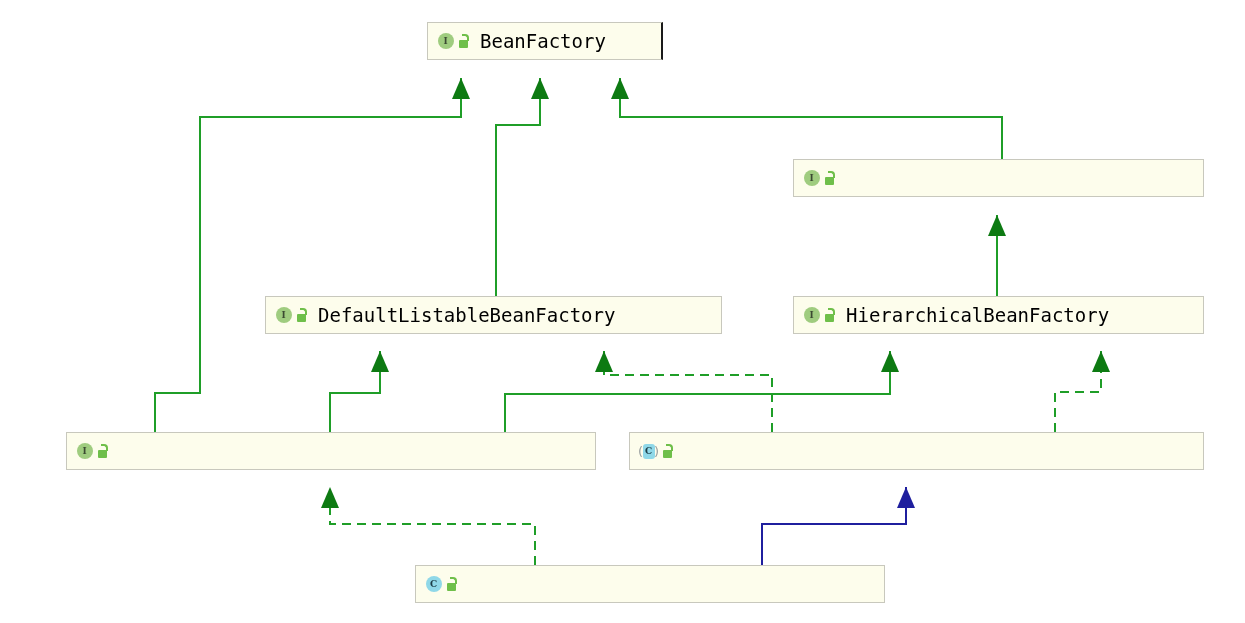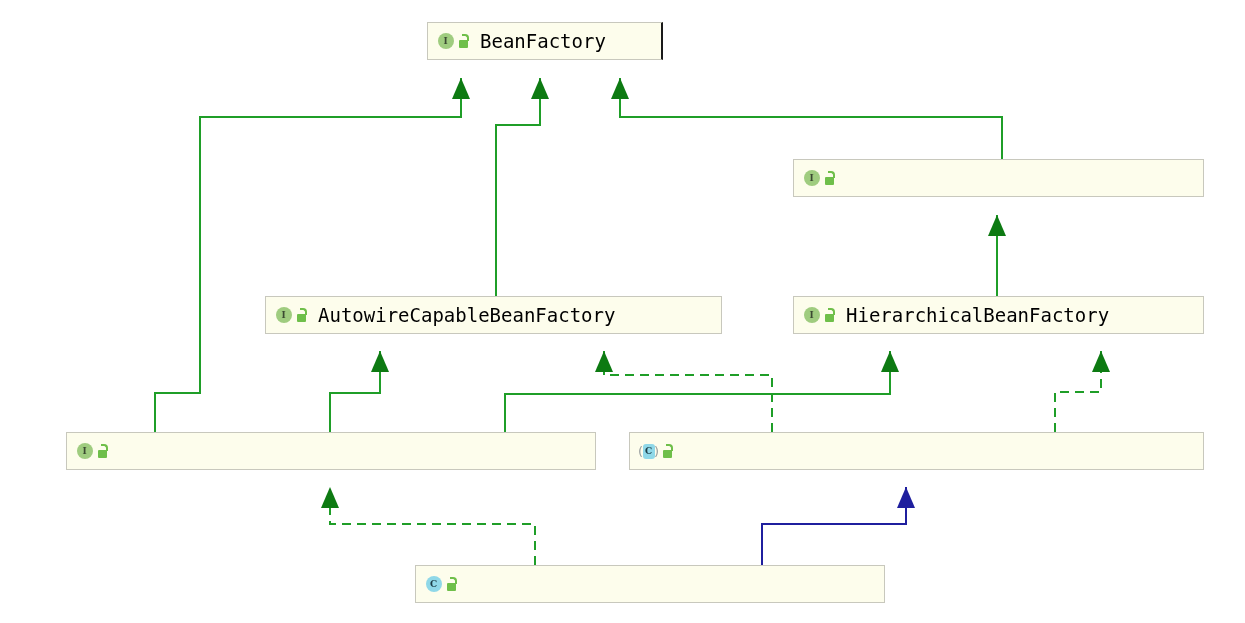--- a/index.html
+++ b/index.html
@@ -225,21 +225,21 @@
       <div class="node" style="left: 265px; top: 296px; width: 457px;">
         <span class="node-icon icon-interface">
           <span class="glyph-circle">
             <span class="glyph-letter">I</span>
           </span>
         </span>
         <span class="icon-lock">
           <span class="lock-shackle"></span>
           <span class="lock-body"></span>
         </span>
-        <span class="node-label">AutowireCapableBeanFactory</span>
+        <span class="node-label">DefaultListableBeanFactory</span>
       </div>
       <div class="node" style="left: 793px; top: 296px; width: 411px;">
         <span class="node-icon icon-interface">
           <span class="glyph-circle">
             <span class="glyph-letter">I</span>
           </span>
         </span>
         <span class="icon-lock">
           <span class="lock-shackle"></span>
           <span class="lock-body"></span>

